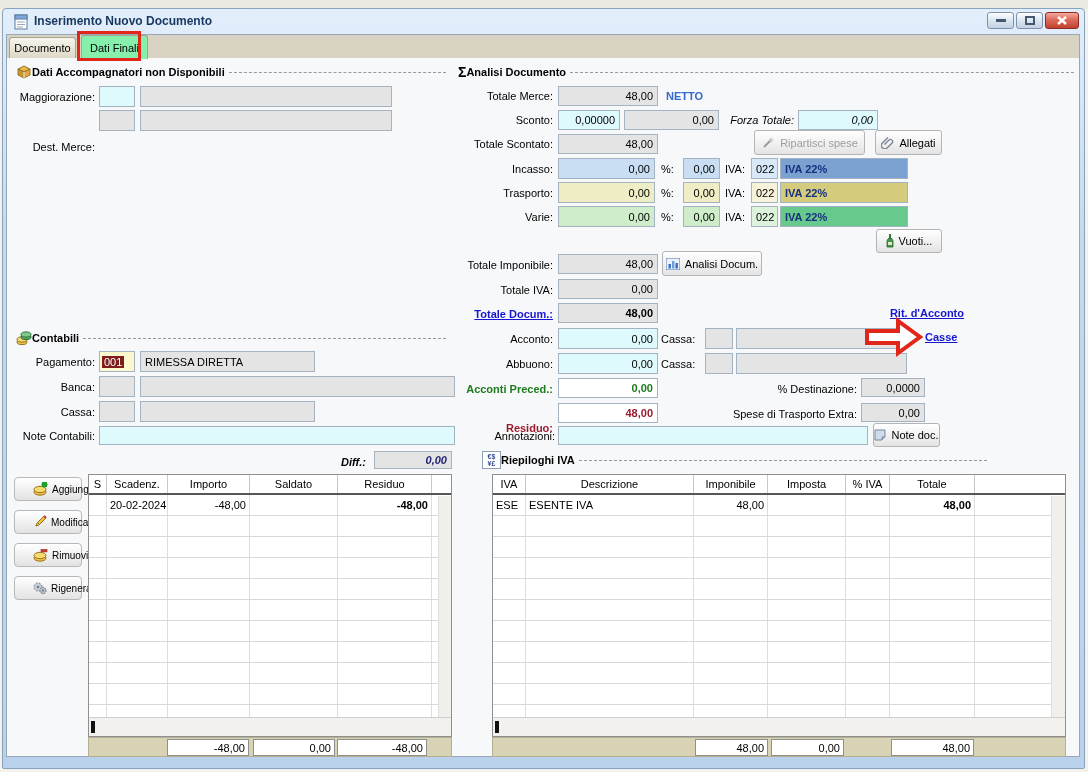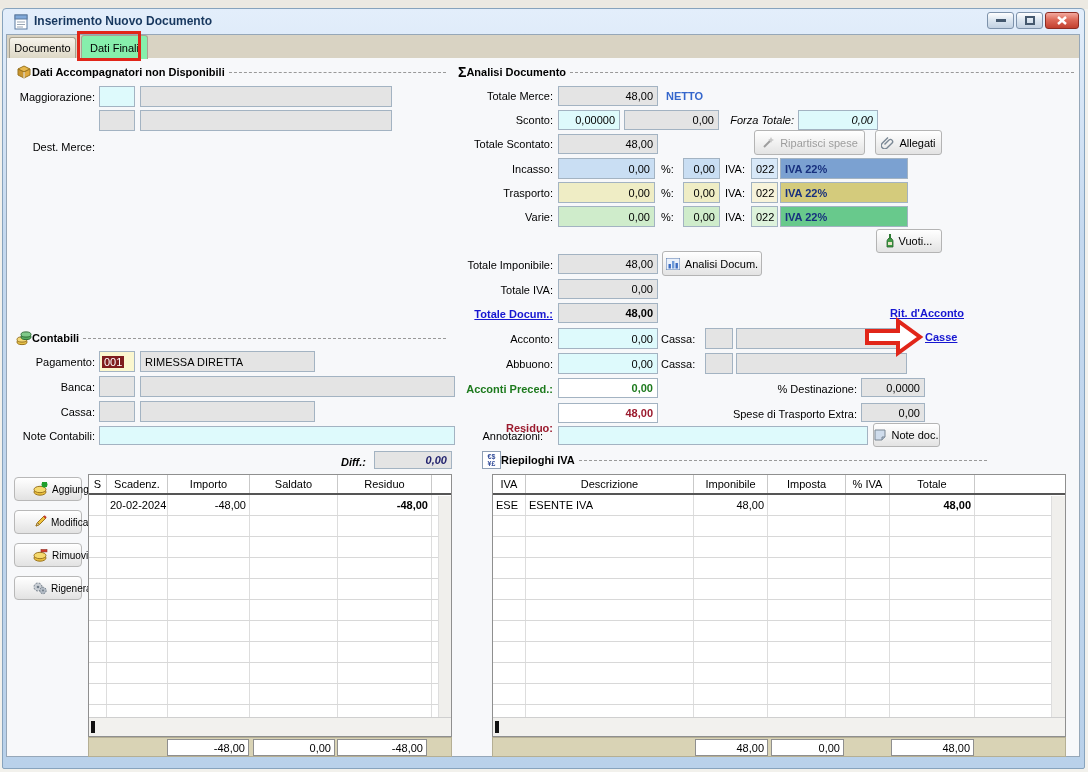--- a/index.html
+++ b/index.html
@@ -237,21 +237,21 @@
   <div class="lbl r b" style="left:380px;top:382px;width:173px;color:#1d7a1d;">Acconti Preced.:</div>
   <div class="fld wht num b" style="left:558px;top:378px;width:100px;color:#1d7a1d;">0,00</div>
   <div class="lbl r" style="left:695px;top:382px;width:162px;">% Destinazione:</div>
   <div class="fld num" style="left:861px;top:378px;width:64px;height:19px;">0,0000</div>
 
   <div class="lbl r b" style="left:380px;top:407px;width:173px;color:#9b1b2e;margin-top:14px;">Residuo:</div>
   <div class="fld wht num b" style="left:558px;top:403px;width:100px;color:#9b1b2e;">48,00</div>
   <div class="lbl r" style="left:678px;top:407px;width:179px;">Spese di Trasporto Extra:</div>
   <div class="fld num" style="left:861px;top:403px;width:64px;height:19px;">0,00</div>
 
-  <div class="lbl r" style="left:440px;top:429px;width:103px;">Annotazioni:</div>
+  <div class="lbl r" style="left:452px;top:429px;width:103px;">Annotazioni:</div>
   <div class="fld cyan" style="left:558px;top:426px;width:310px;height:19px;"></div>
   <div class="btn" style="left:873px;top:423px;width:67px;height:24px;">
     <span class="ic">
         <svg width="12" height="12" viewBox="0 0 12 12">
           <path d="M1 1 L11 1 L11 8 L8 11 L1 11 Z" fill="#cfdcec" stroke="#7a8794"></path>
           <path d="M8 11 L8 8 L11 8" fill="#aebfd4" stroke="#7a8794"></path>
         </svg>
       </span>
     <span>Note doc.</span>
   </div>

